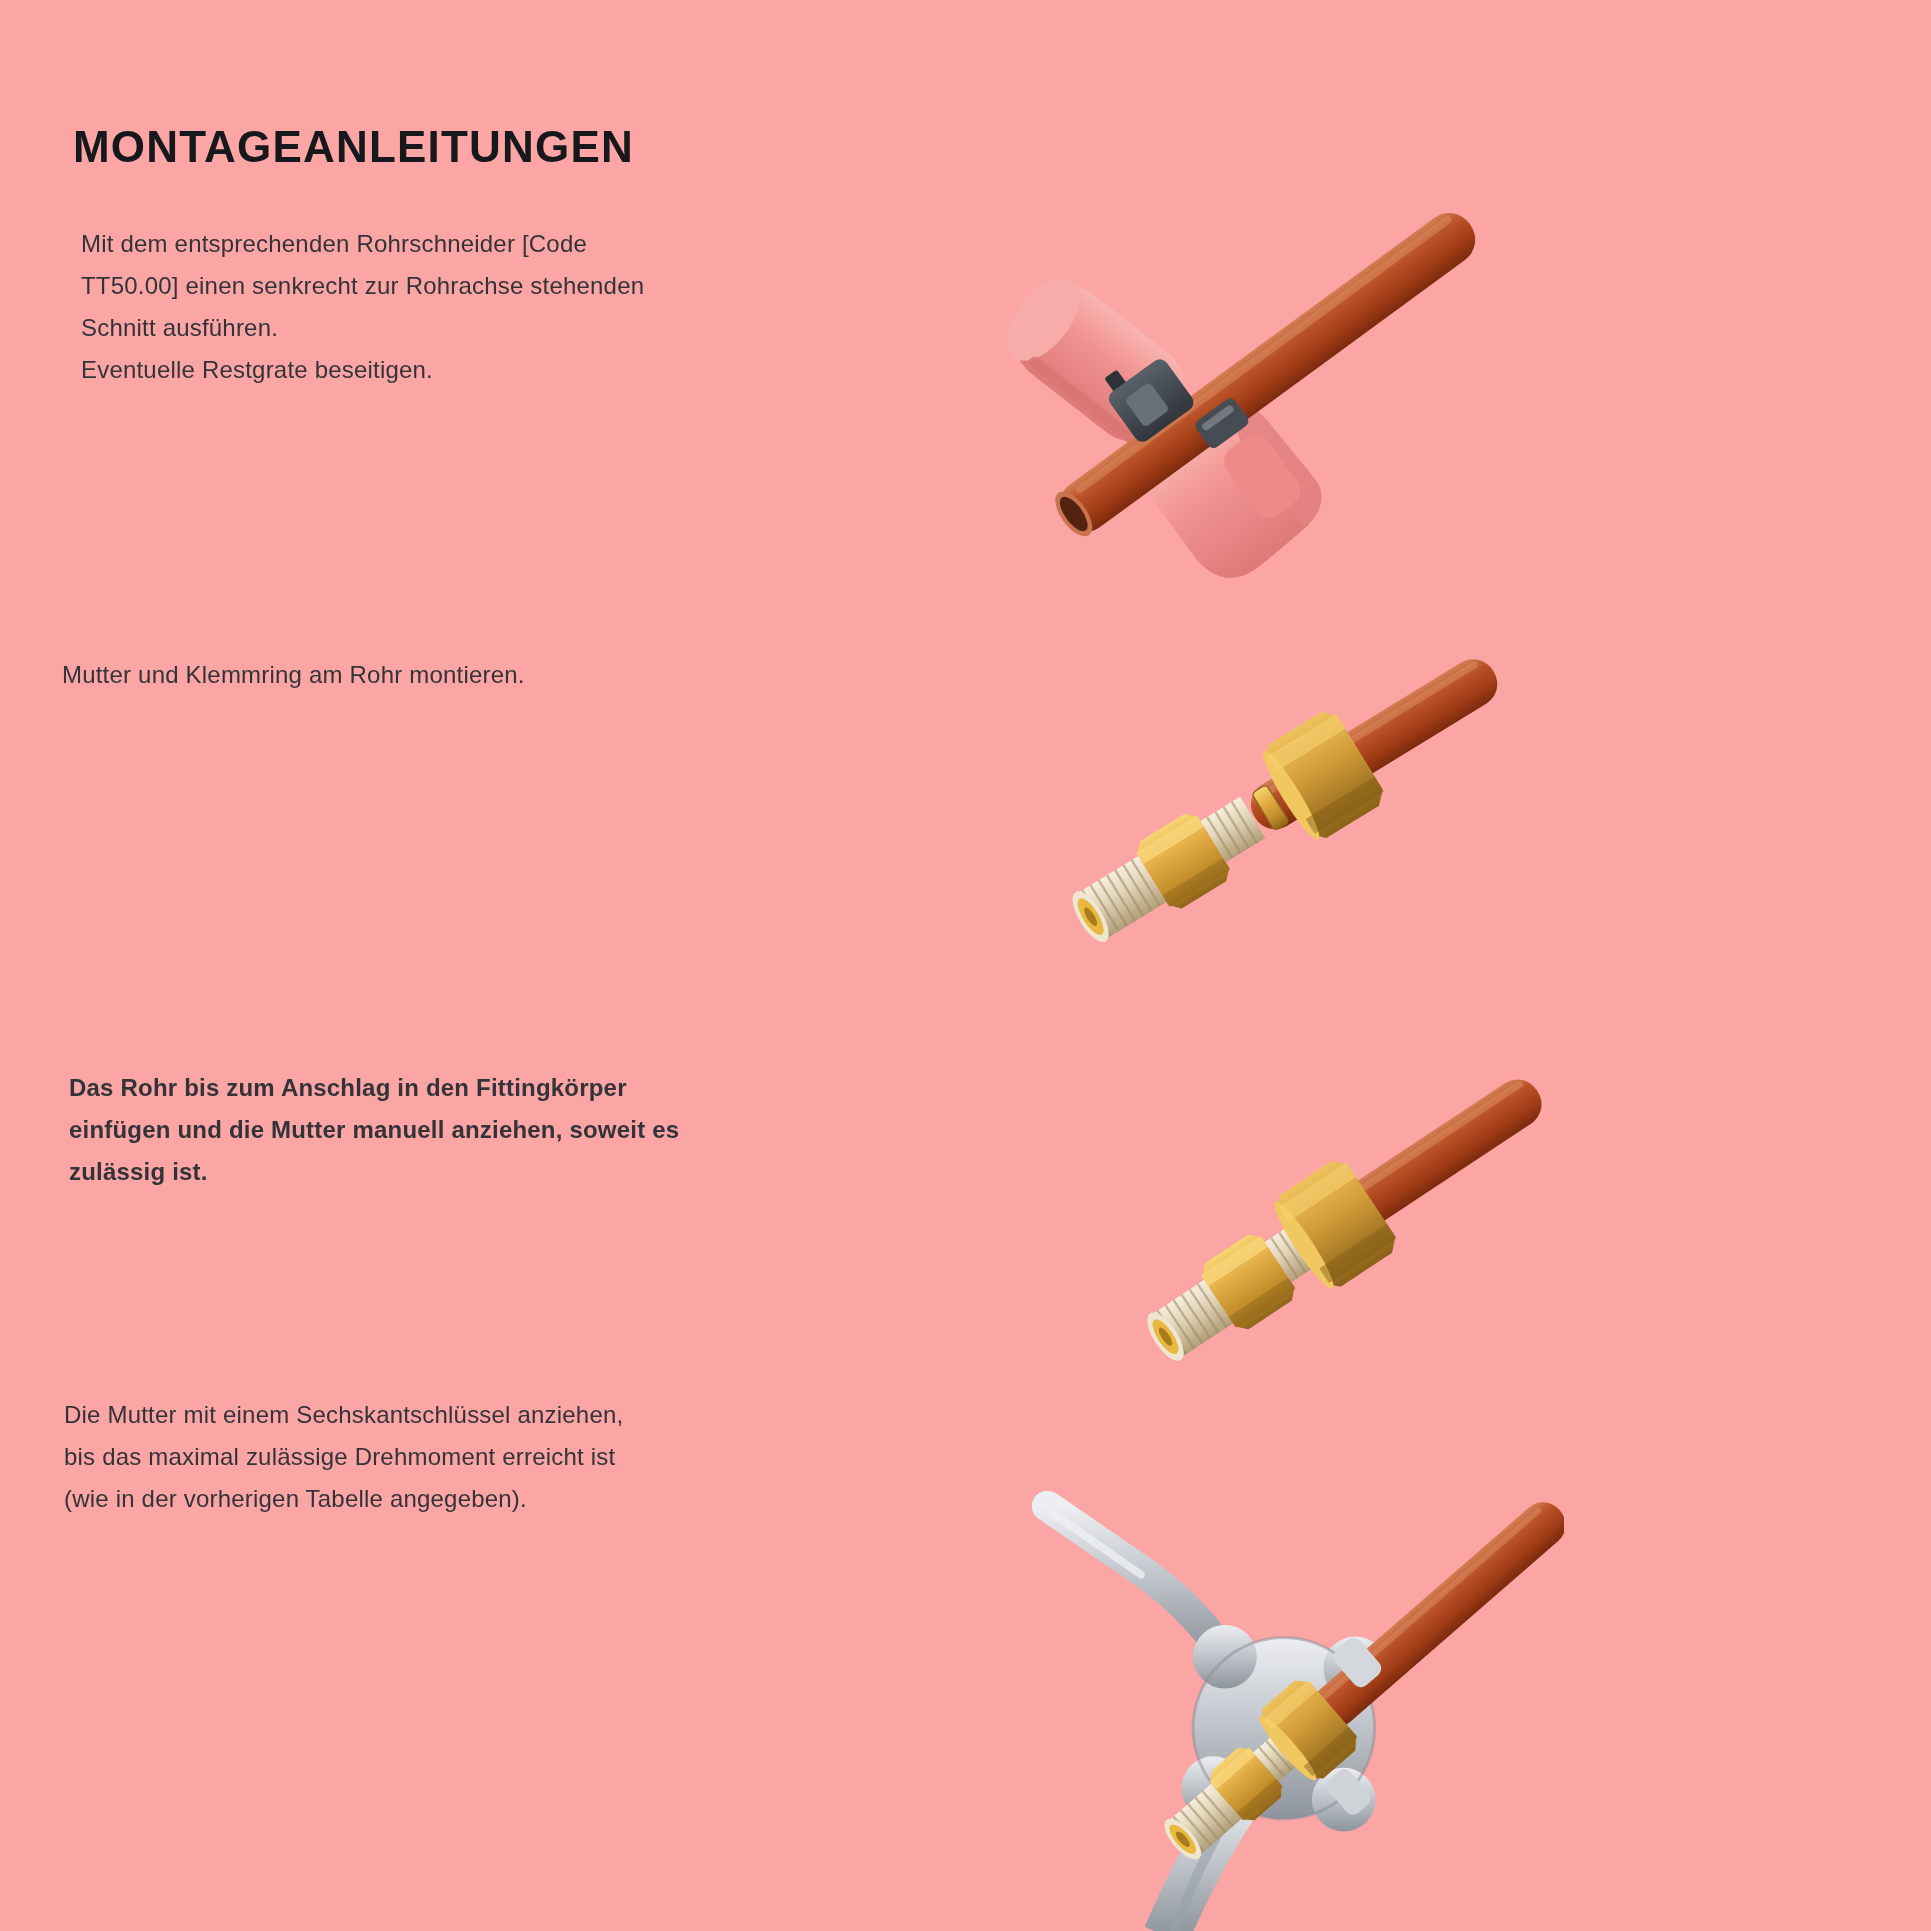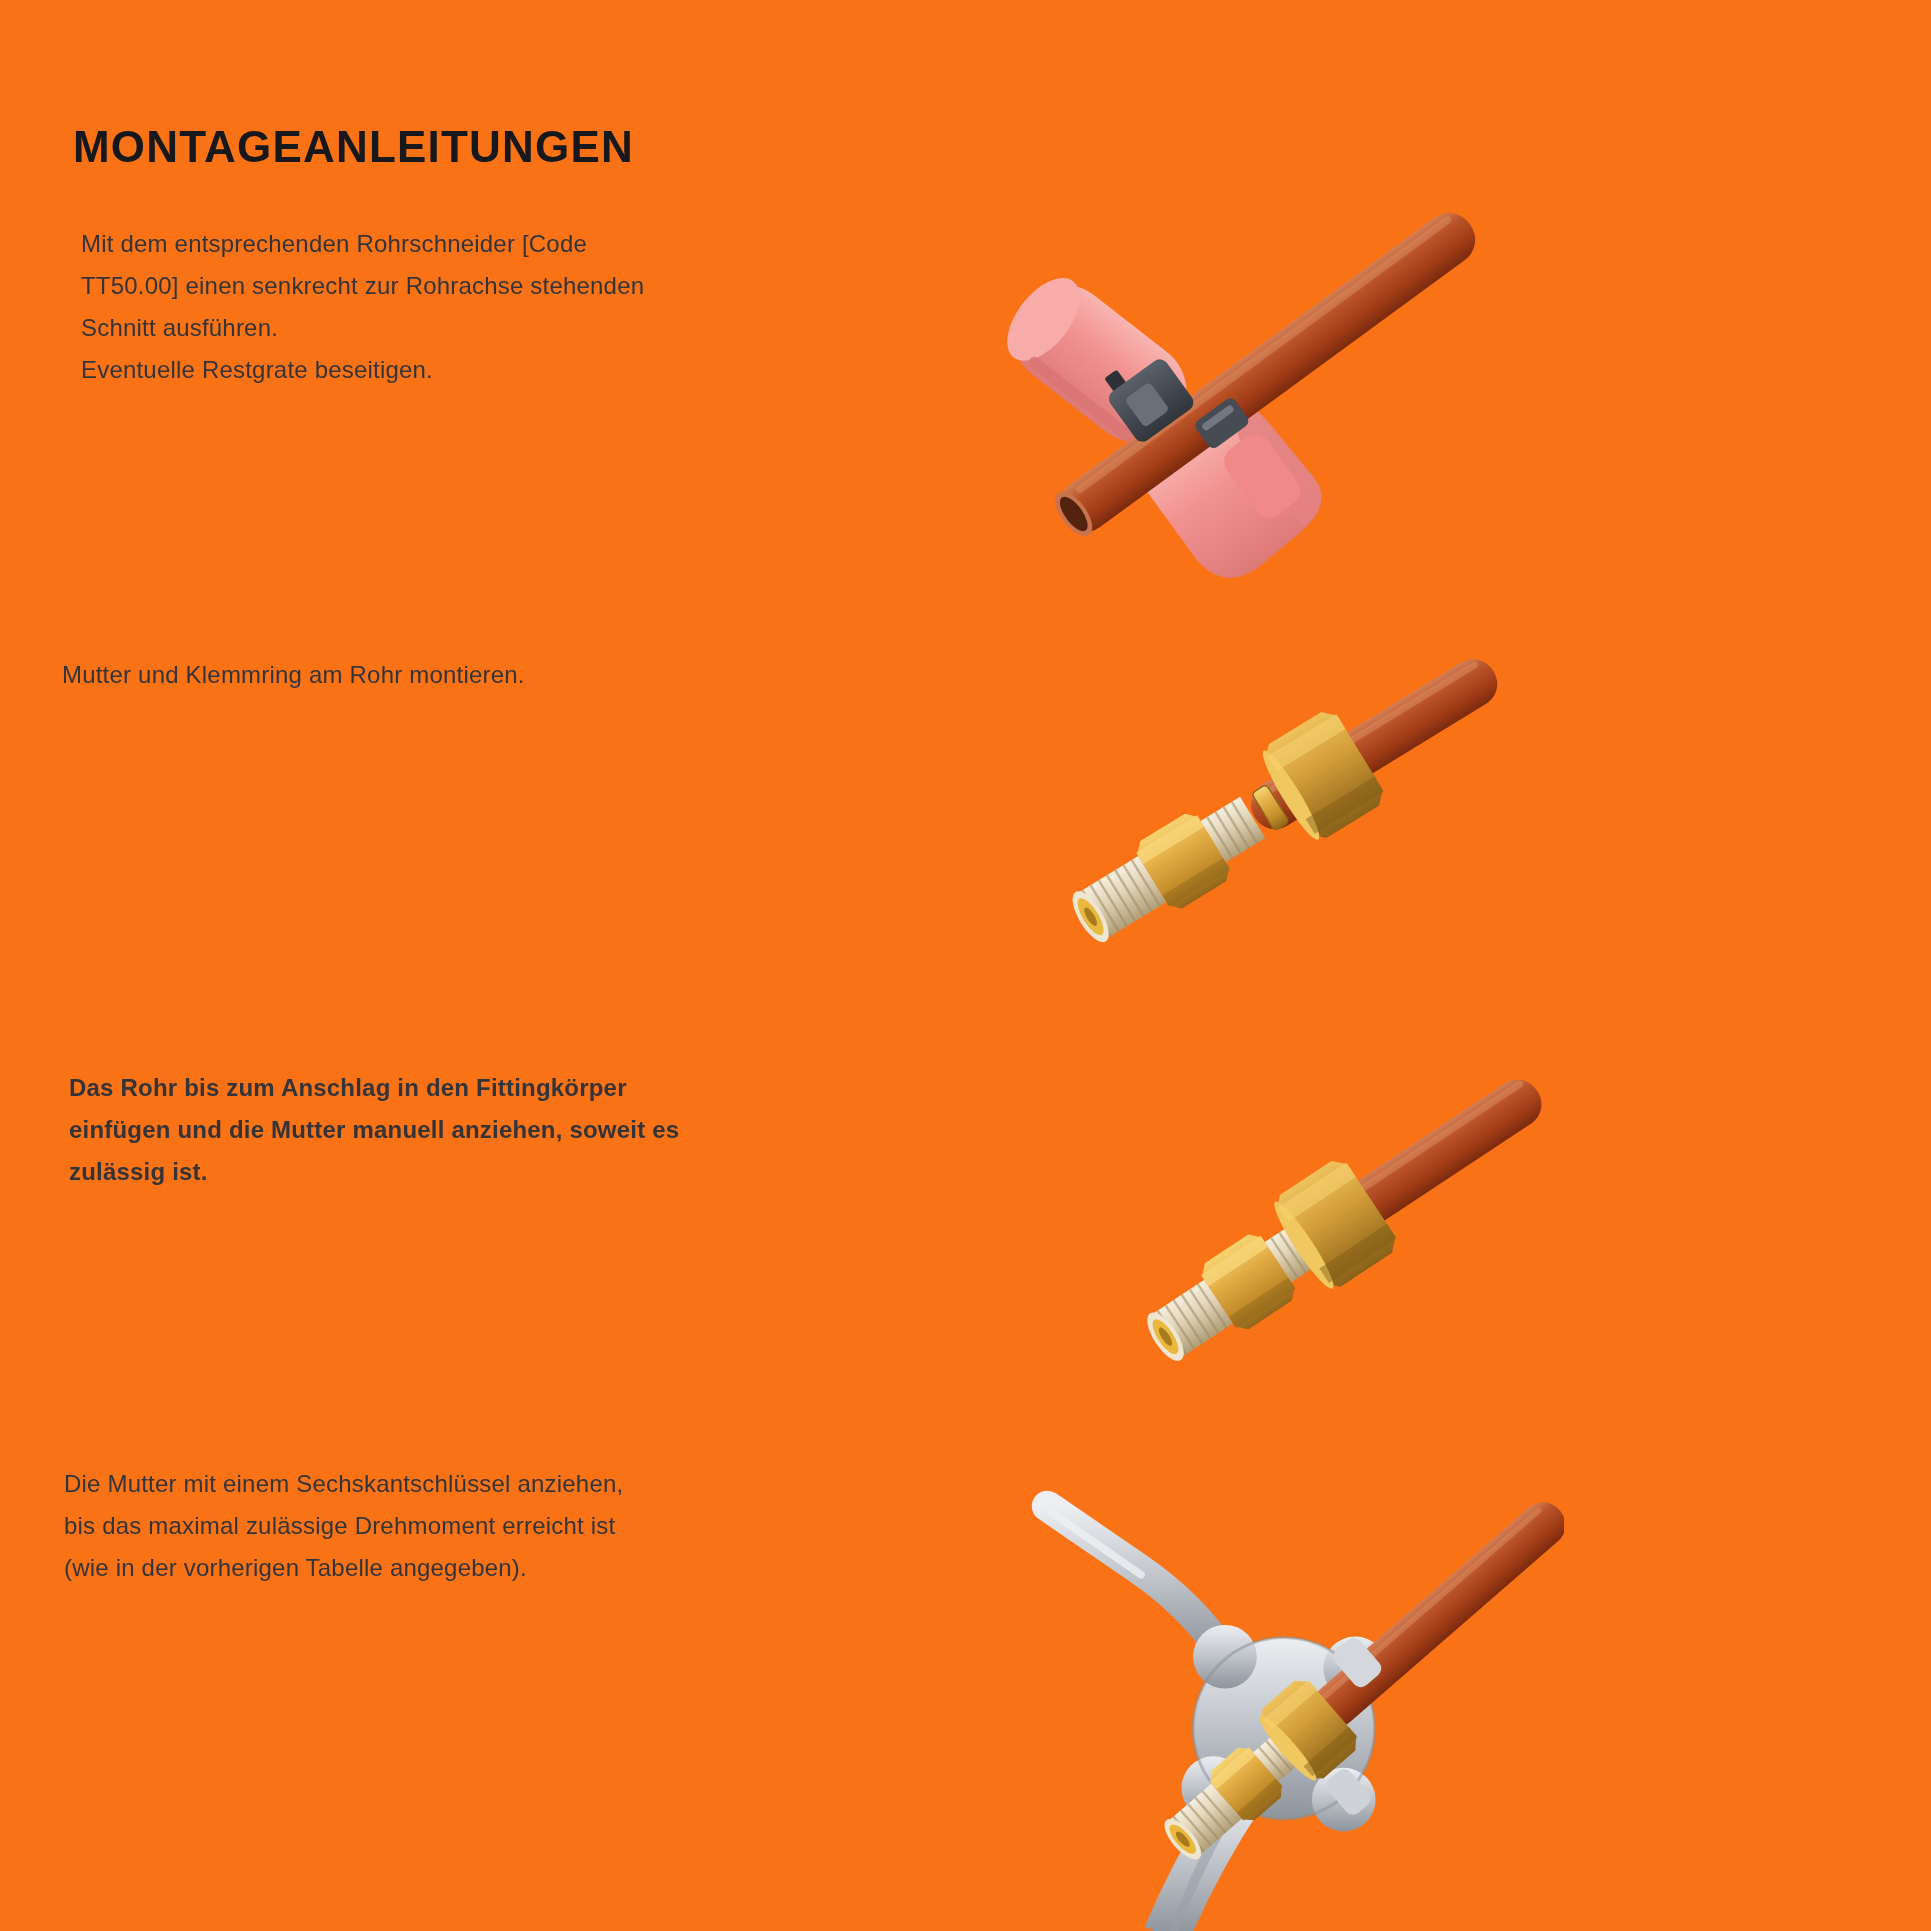--- a/index.html
+++ b/index.html
@@ -1,25 +1,25 @@
 <!DOCTYPE html>
 <html><head>
 <meta charset="utf-8">
 <style>
   html,body{margin:0;padding:0;background:#ffffff;}
-  .page{position:relative;width:1931px;height:1931px;background:#f97316;overflow:hidden;
+  .page{position:relative;width:1931px;height:1931px;background:#fca5a5;overflow:hidden;
         font-family:"Liberation Sans",sans-serif;color:#33343a;}
   .title{position:absolute;left:73px;top:93px;font-size:44px;font-weight:800;
          color:#17181c;letter-spacing:1.2px;}
   .step-text{position:absolute;font-size:24px;line-height:42px;color:#33343a;
              white-space:pre-line;letter-spacing:0.2px;width:1004px;}
   #p1{left:81px;top:199px;}
   #p2{left:62px;top:630px;}
   #p3{left:69px;top:1043px;font-weight:bold;}
-  #p4{left:64px;top:1439px;}
+  #p4{left:64px;top:1370px;}
   .illu{position:absolute;}
   #i1{left:985px;top:183px;}
   #i2{left:1052px;top:623px;}
   #i3{left:1115px;top:1048px;}
   #i4{left:994px;top:1453px;}
 </style>
 </head>
 <body>
 
 <div class="page">

